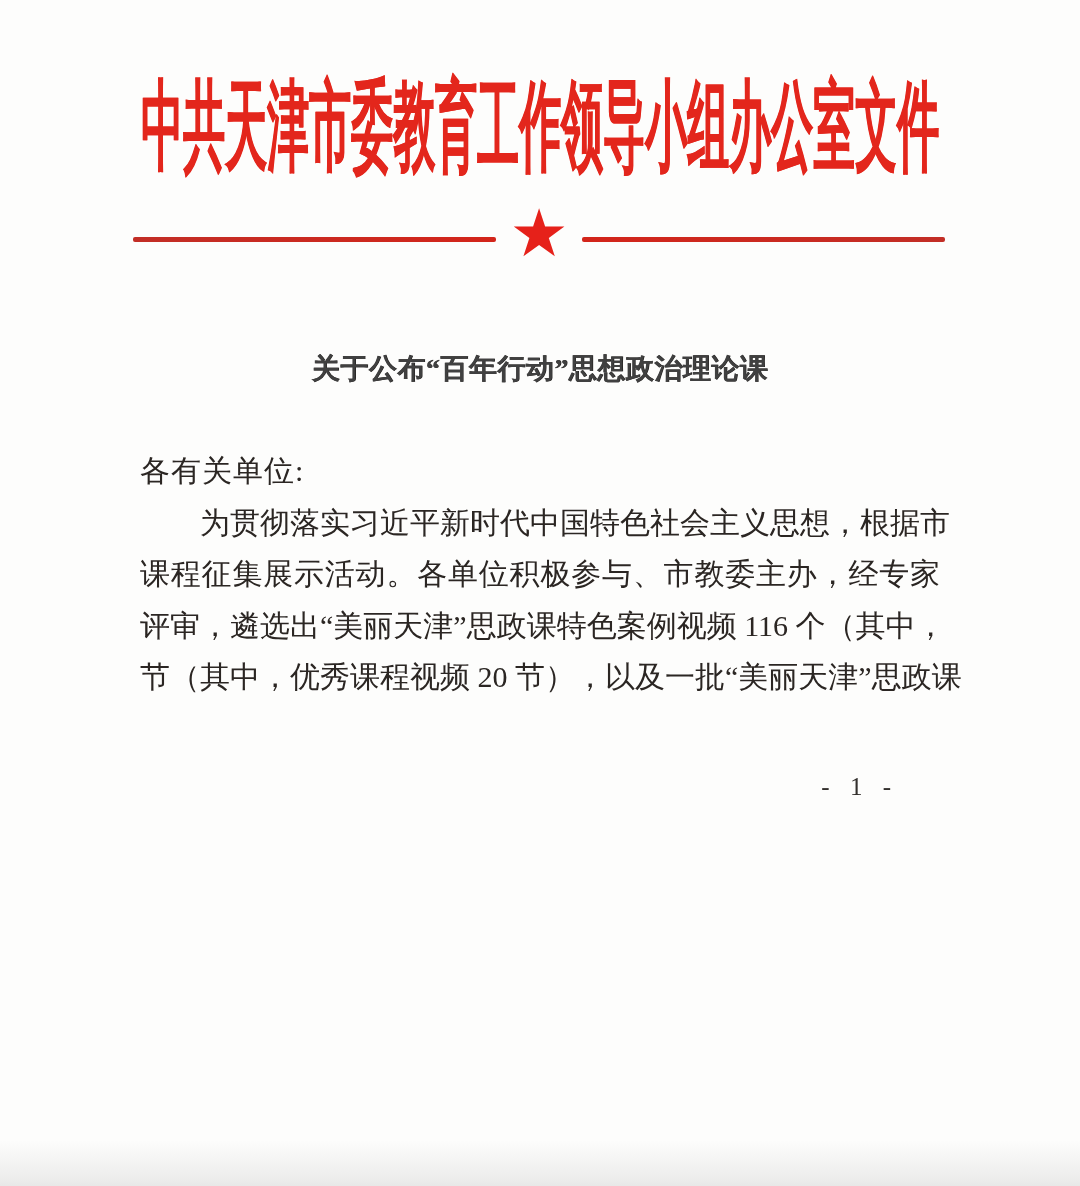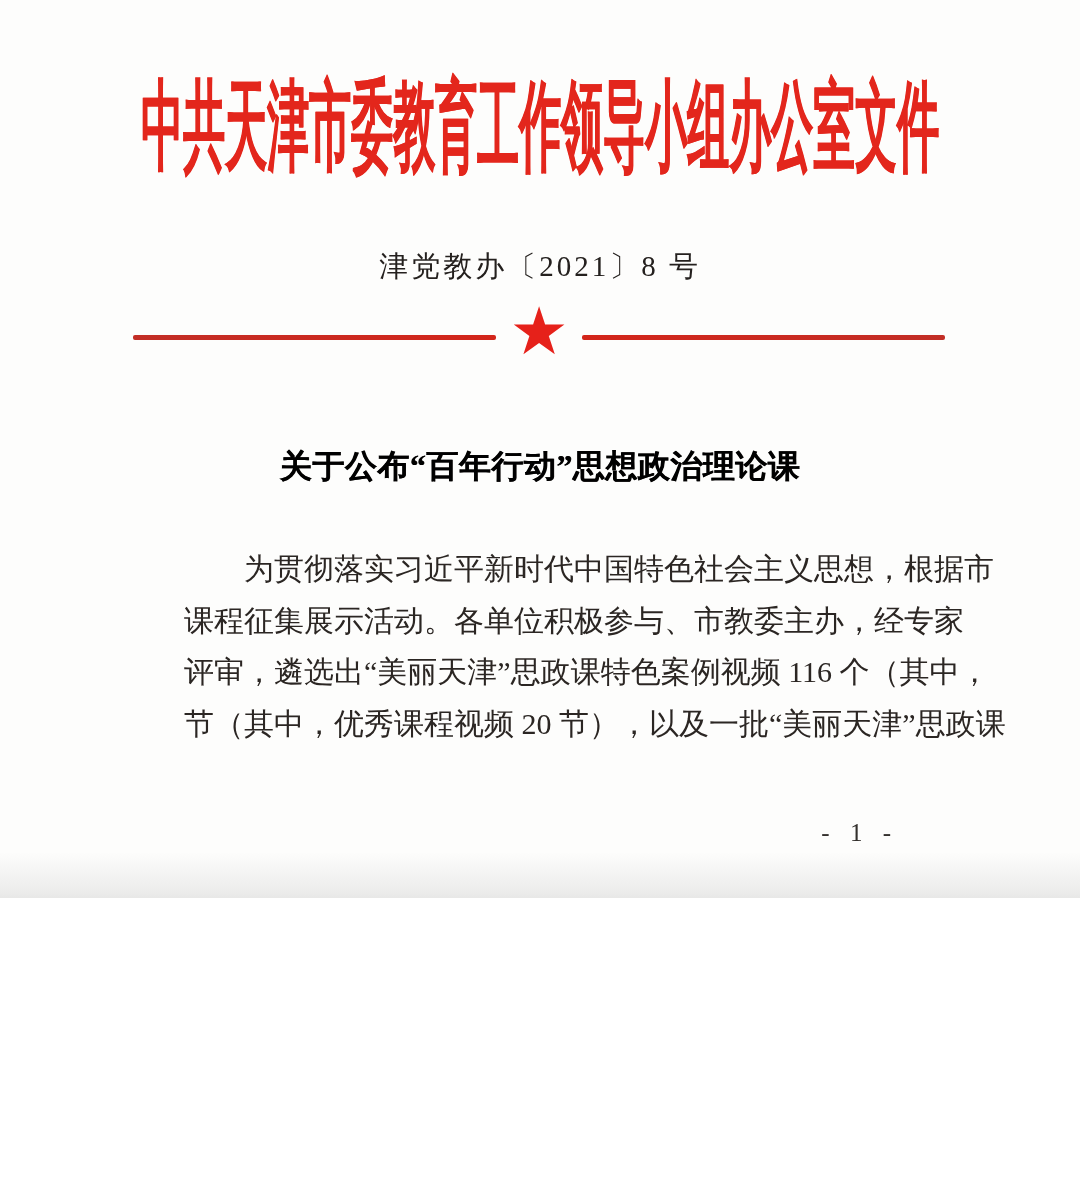--- a/index.html
+++ b/index.html
@@ -4,21 +4,21 @@
 <style>
   * { margin: 0; padding: 0; box-sizing: border-box; }
   html, body { background: #ffffff; }
   body {
     font-family: "Liberation Serif", "DejaVu Serif", serif;
     width: 1080px; height: 1186px;
     position: relative;
     overflow: hidden;
   }
   .page {
-    width: 1080px; height: 898px;
+    width: 1080px; height: 1186px;
     background: #fdfdfc;
     padding: 68px 140px 8px 140px;
     position: relative;
   }
   
   .page::after {
     content: "";
     position: absolute;
     left: 0; right: 0; bottom: 0; height: 46px;
     background: linear-gradient(to bottom, rgba(0,0,0,0) 0%, rgba(90,90,90,0.10) 85%, rgba(120,120,120,0.16) 100%);
@@ -70,42 +70,41 @@
     margin: 0 13px;
     position: relative;
     top: -5px;
     font-family: "DejaVu Sans", sans-serif;
   }
 
   .title {
     margin-top: 76px;
     text-align: center;
     font-weight: 900;
-    font-size: 32px;
+    font-size: 28px;
     line-height: 49px;
-    color: #000000;
+    color: #404040;
     letter-spacing: 0.5px;
     text-shadow: 0.6px 0 0 #151210;
   }
 
   .body-text {
     margin-top: 52px;
     font-size: 30px;
     line-height: 51.5px;
     color: #2b2623;
   }
   .salutation {
     text-align: left;
     letter-spacing: 1px;
   }
   .body-line {
     text-align: justify;
     text-align-last: justify;
     white-space: nowrap;
-    margin-left: 44px;
   }
   .body-line.indent { text-indent: 2em; }
 
   .footer {
     margin-top: 70px;
     display: flex;
     justify-content: flex-end;
     padding-right: 42px;
   }
   .page-num {
@@ -114,33 +113,33 @@
     letter-spacing: 7px;
   }
 </style>
 </head>
 <body>
 
 <div class="page">
 
   <div class="red-header">中共天津市委教育工作领导小组办公室文件</div>
 
-  <div class="doc-number">津党教办〔2021〕8 号</div>
 
   <div class="divider">
     <span class="line line-left"></span>
     <span class="star">★</span>
     <span class="line line-right"></span>
   </div>
 
   <div class="title">
     <div>关于公布“百年行动”思想政治理论课</div>
   </div>
 
   <div class="body-text">
+    <div class="salutation">各有关单位:</div>
     <div class="body-line indent">为贯彻落实习近平新时代中国特色社会主义思想，根据市</div>
     <div class="body-line">课程征集展示活动。各单位积极参与、市教委主办，经专家</div>
     <div class="body-line">评审，遴选出“美丽天津”思政课特色案例视频 116 个（其中，</div>
     <div class="body-line">节（其中，优秀课程视频 20 节），以及一批“美丽天津”思政课</div>
   </div>
 
   <div class="footer">
     <span class="page-num">- 1 -</span>
   </div>
 

